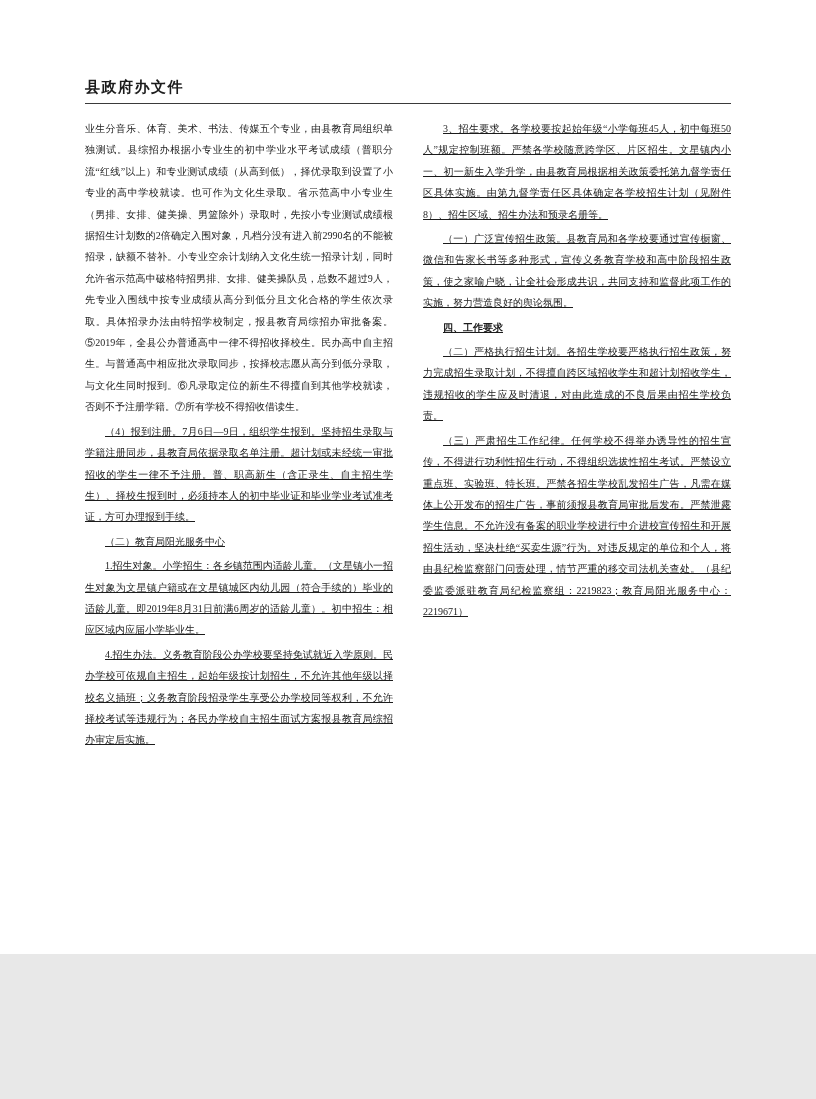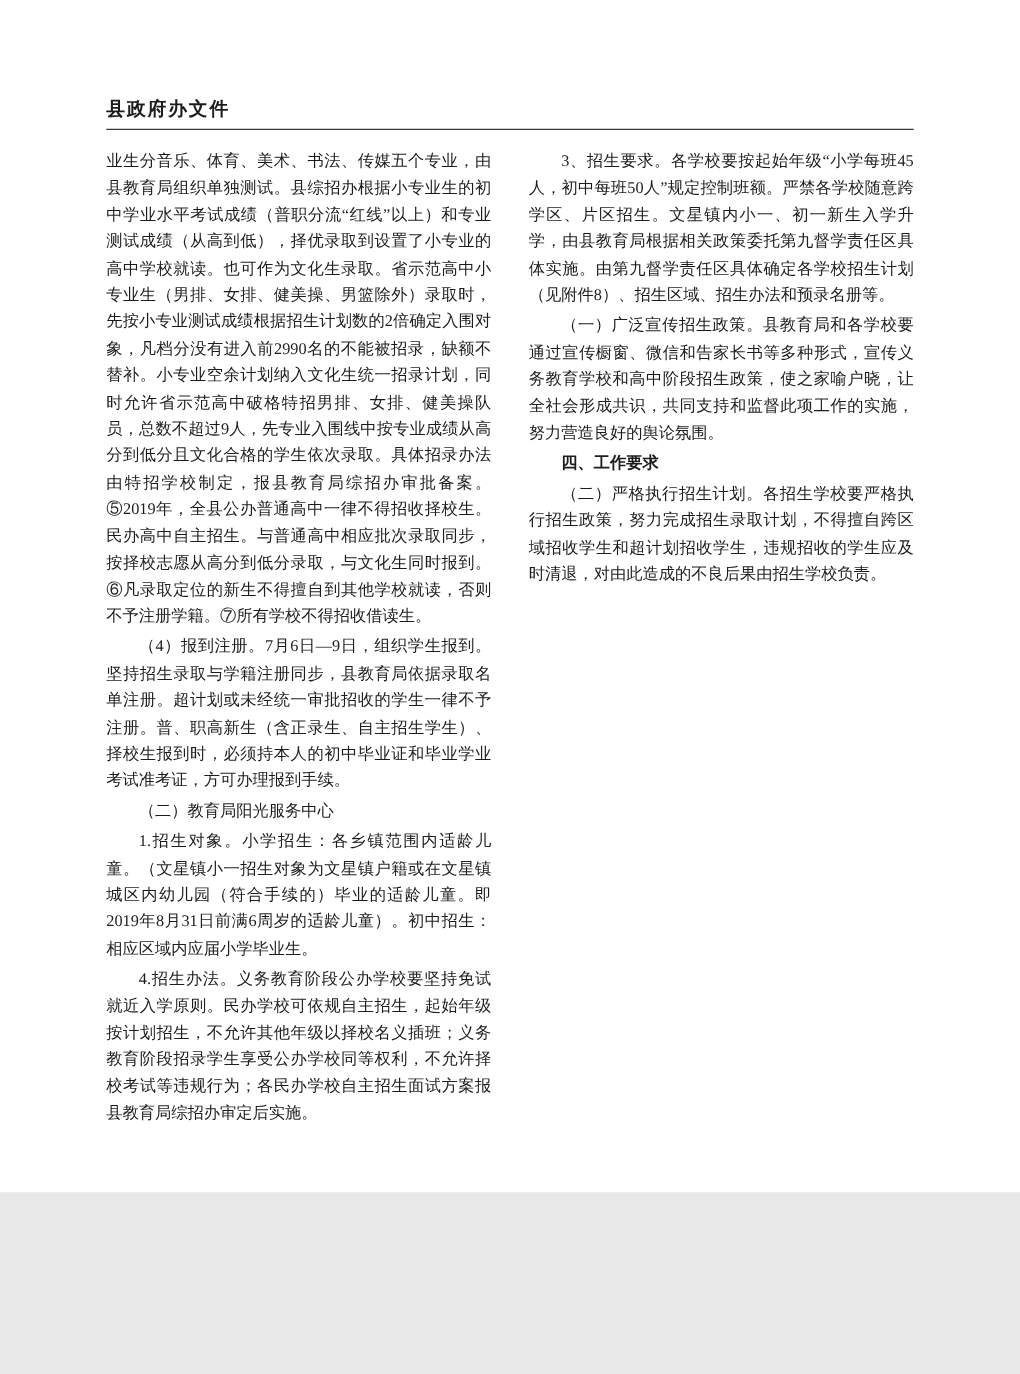--- a/index.html
+++ b/index.html
@@ -36,30 +36,31 @@
   .columns {
     position: absolute;
     top: 118px;
     left: 85px;
     width: 646px;
     display: flex;
     gap: 30px;
   }
   .column {
     width: 308px;
-    font-size: 13px;
+    font-size: 10px;
     line-height: 21.4px;
     text-align: justify;
     text-justify: inter-ideograph;
   }
   .column p {
     margin: 0 0 3px 0;
   }
   .column p.indent {
     text-indent: 2em;
+    text-decoration: underline;
   }
   .column p.bold {
     font-weight: bold;
   }
   .page-number {
     position: absolute;
     left: 88px;
     top: 1024px;
     font-size: 14px;
     letter-spacing: 0.5px;
@@ -79,17 +80,18 @@
         <p class="indent">（4）报到注册。7月6日—9日，组织学生报到。坚持招生录取与学籍注册同步，县教育局依据录取名单注册。超计划或未经统一审批招收的学生一律不予注册。普、职高新生（含正录生、自主招生学生）、择校生报到时，必须持本人的初中毕业证和毕业学业考试准考证，方可办理报到手续。</p>
         <p class="indent">（二）教育局阳光服务中心</p>
         <p class="indent">1.招生对象。小学招生：各乡镇范围内适龄儿童。（文星镇小一招生对象为文星镇户籍或在文星镇城区内幼儿园（符合手续的）毕业的适龄儿童。即2019年8月31日前满6周岁的适龄儿童）。初中招生：相应区域内应届小学毕业生。</p>
         <p class="indent">4.招生办法。义务教育阶段公办学校要坚持免试就近入学原则。民办学校可依规自主招生，起始年级按计划招生，不允许其他年级以择校名义插班；义务教育阶段招录学生享受公办学校同等权利，不允许择校考试等违规行为；各民办学校自主招生面试方案报县教育局综招办审定后实施。</p>
       </div>
     <div class="column">
         <p class="indent">3、招生要求。各学校要按起始年级“小学每班45人，初中每班50人”规定控制班额。严禁各学校随意跨学区、片区招生。文星镇内小一、初一新生入学升学，由县教育局根据相关政策委托第九督学责任区具体实施。由第九督学责任区具体确定各学校招生计划（见附件8）、招生区域、招生办法和预录名册等。</p>
         <p class="indent">（一）广泛宣传招生政策。县教育局和各学校要通过宣传橱窗、微信和告家长书等多种形式，宣传义务教育学校和高中阶段招生政策，使之家喻户晓，让全社会形成共识，共同支持和监督此项工作的实施，努力营造良好的舆论氛围。</p>
         <p class="indent bold">四、工作要求</p>
         <p class="indent">（二）严格执行招生计划。各招生学校要严格执行招生政策，努力完成招生录取计划，不得擅自跨区域招收学生和超计划招收学生，违规招收的学生应及时清退，对由此造成的不良后果由招生学校负责。</p>
+        <p class="indent">（三）严肃招生工作纪律。任何学校不得举办诱导性的招生宣传，不得进行功利性招生行动，不得组织选拔性招生考试。严禁设立重点班、实验班、特长班。严禁各招生学校乱发招生广告，凡需在媒体上公开发布的招生广告，事前须报县教育局审批后发布。严禁泄露学生信息。不允许没有备案的职业学校进行中介进校宣传招生和开展招生活动，坚决杜绝“买卖生源”行为。对违反规定的单位和个人，将由县纪检监察部门问责处理，情节严重的移交司法机关查处。（县纪委监委派驻教育局纪检监察组：2219823；教育局阳光服务中心：2219671）</p>
       </div>
   </div>
 
   <div class="page-number">60</div>
 </div>
 
 </body></html>

